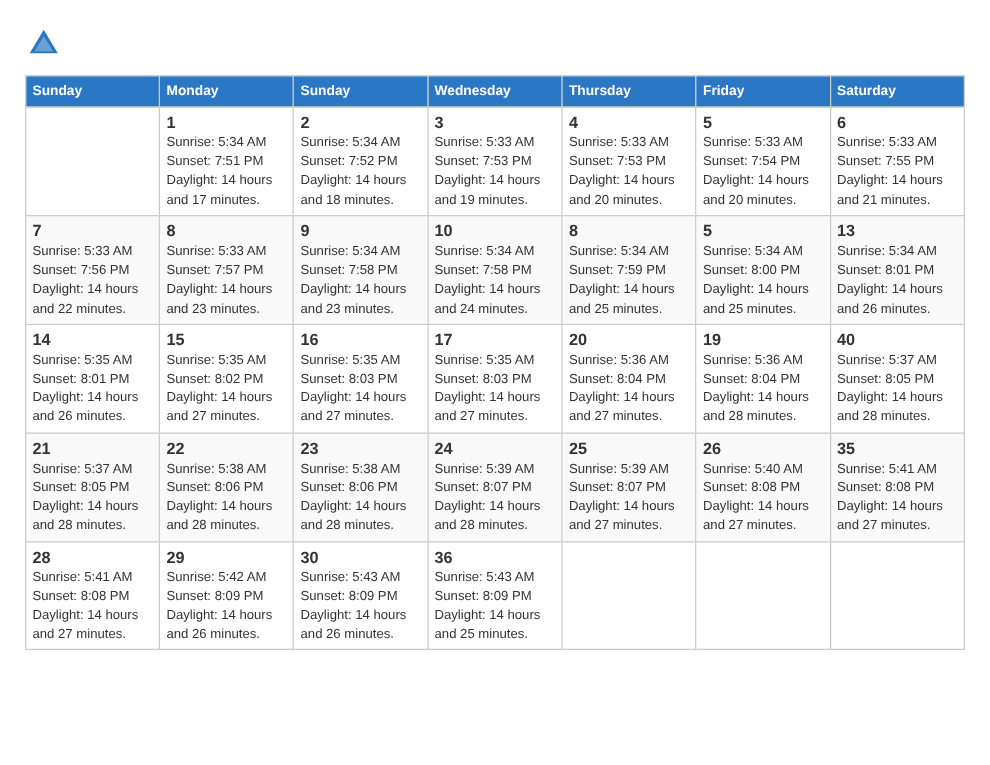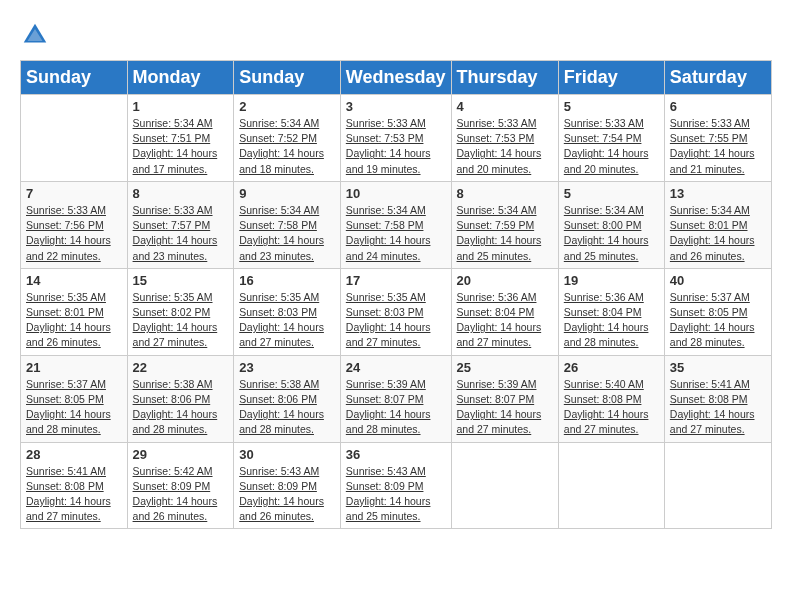--- a/index.html
+++ b/index.html
@@ -47,21 +47,21 @@
     .calendar {
       width: 100%;
       border-collapse: collapse;
       font-size: 11px;
     }
     .calendar th {
       background-color: #2a78c5;
       color: #fff;
       text-align: left;
       padding: 6px 5px;
-      font-size: 18px;
+      font-size: 11px;
       font-weight: bold;
       border: 1px solid #ccc;
     }
     .calendar td {
       border: 1px solid #ccc;
       vertical-align: top;
       padding: 4px 5px;
       height: 80px;
       width: 108px;
     }
@@ -69,21 +69,20 @@
       font-weight: bold;
       font-size: 13px;
       color: #333;
       display: block;
       margin-bottom: 2px;
     }
     .day-info {
       font-size: 10.5px;
       color: #333;
       line-height: 1.45;
-      text-decoration: underline;
     }
     tr:nth-child(even) td { background-color: #f9f9f9; }
     tr:nth-child(odd) td { background-color: #fff; }
     .calendar thead tr th { background-color: #2a78c5; }
   </style>
 </head>
 <body>
 
 <div class="header">
   <div class="logo">

